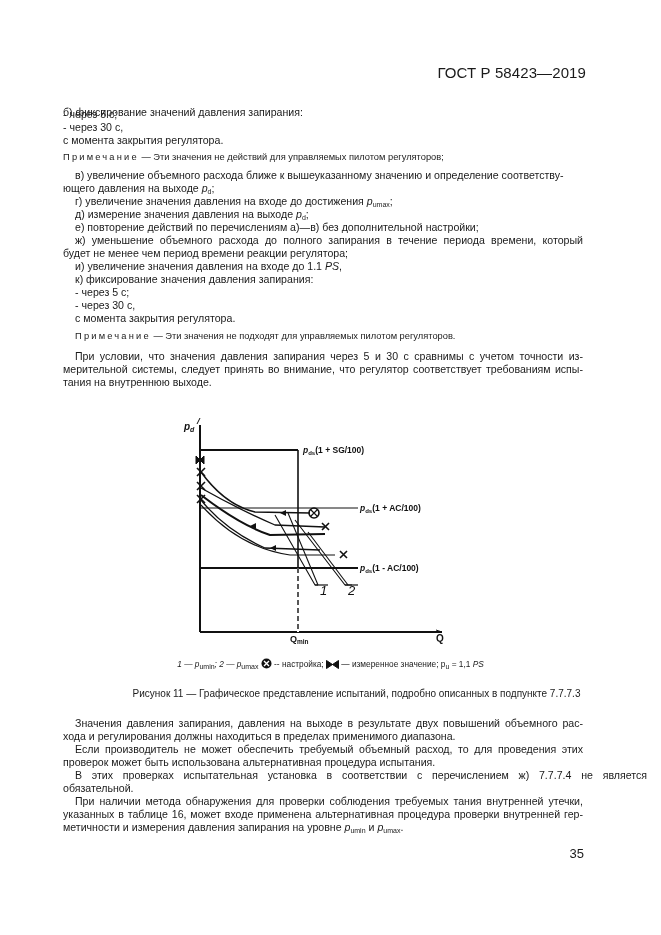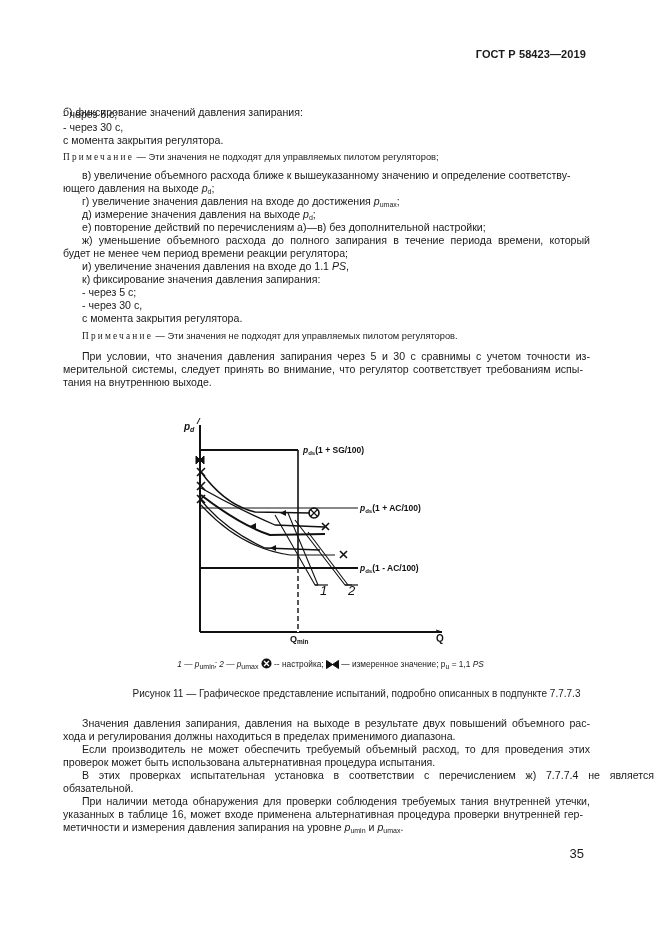--- a/index.html
+++ b/index.html
@@ -1,41 +1,41 @@
 <!DOCTYPE html>
 <html><head>
 <meta charset="utf-8">
 <style>
   html, body { margin: 0; padding: 0; background: #ffffff; }
   body { width: 661px; height: 935px; position: relative; overflow: hidden;
          font-family: "Liberation Sans", sans-serif; color: #1a1a1a; }
-  .header { position: absolute; top: 48px; right: 75px; font-weight: bold; font-size: 11px; letter-spacing: 0.1px; }
+  .header { position: absolute; top: 64px; right: 75px; font-weight: normal; font-size: 15px; letter-spacing: 0.1px; }
   .line { position: absolute; left: 63px; font-size: 10.6px; line-height: 13px; white-space: nowrap; }
-  .ind { left: 75px; margin-left: 7px; }
+  .ind { left: 75px; }
   .just { width: 520px; text-align: justify; text-align-last: justify; white-space: normal; }
   .note { font-size: 9.3px; }
-  .spaced { letter-spacing: 2.2px; font-family: Liberation Serif, serif; }
+  .spaced { letter-spacing: 2.2px; }
   i { font-style: italic; }
   sub { font-size: 7px; vertical-align: -2px; line-height: 0; }
   .chart { position: absolute; left: 170px; top: 410px; }
   .legend { position: absolute; top: 658px; left: 0; width: 661px; text-align: center; font-size: 8.3px; }
   .caption { position: absolute; top: 688px; left: 0; width: 661px; text-align: center; font-size: 10px; padding-left: 26px; }
   .pagenum { position: absolute; top: 846px; right: 77px; font-size: 13px; }
   .sym { display: inline-block; vertical-align: -2px; }
 </style>
 </head>
 <body>
 
 <div class="header">ГОСТ Р 58423—2019</div>
 
 <div class="line" style="top:106px">б) фиксирование значений давления запирания:</div>
 <div class="line" style="top:108px">-  через 5 с;</div>
 <div class="line" style="top:121px">-  через 30 с,</div>
 <div class="line" style="top:134px">с момента закрытия регулятора.</div>
-<div class="line note" style="top:151px"><span class="spaced">Примечание</span><span> — Эти значения не подходят для управляемых пилотом регуляторов;</span></div>
+<div class="line note" style="top:151px"><span class="spaced">Примечание</span><span> — Эти значения не действий для управляемых пилотом регуляторов;</span></div>
 
 <div class="line ind" style="top:169px"><span>в) увеличение объемного расхода ближе к вышеуказанному значению и определение соответству-</span></div>
 <div class="line" style="top:182px"><span>ющего давления на выходе </span><i>p</i><sub>d</sub><span>;</span></div>
 <div class="line ind" style="top:195px"><span>г) увеличение значения давления на входе до достижения </span><i>p</i><sub>umax</sub><span>;</span></div>
 <div class="line ind" style="top:208px"><span>д) измерение значения давления на выходе </span><i>p</i><sub>d</sub><span>;</span></div>
 <div class="line ind" style="top:221px">е) повторение действий по перечислениям а)—в) без дополнительной настройки;</div>
 <div class="line ind just" style="top:234px;width:508px">ж) уменьшение объемного расхода до полного запирания в течение периода времени, который</div>
 <div class="line" style="top:247px">будет не менее чем период времени реакции регулятора;</div>
 <div class="line ind" style="top:260px"><span>и) увеличение значения давления на входе до 1.1 </span><i>PS</i><span>,</span></div>
 <div class="line ind" style="top:273px">к) фиксирование значения давления запирания:</div>

